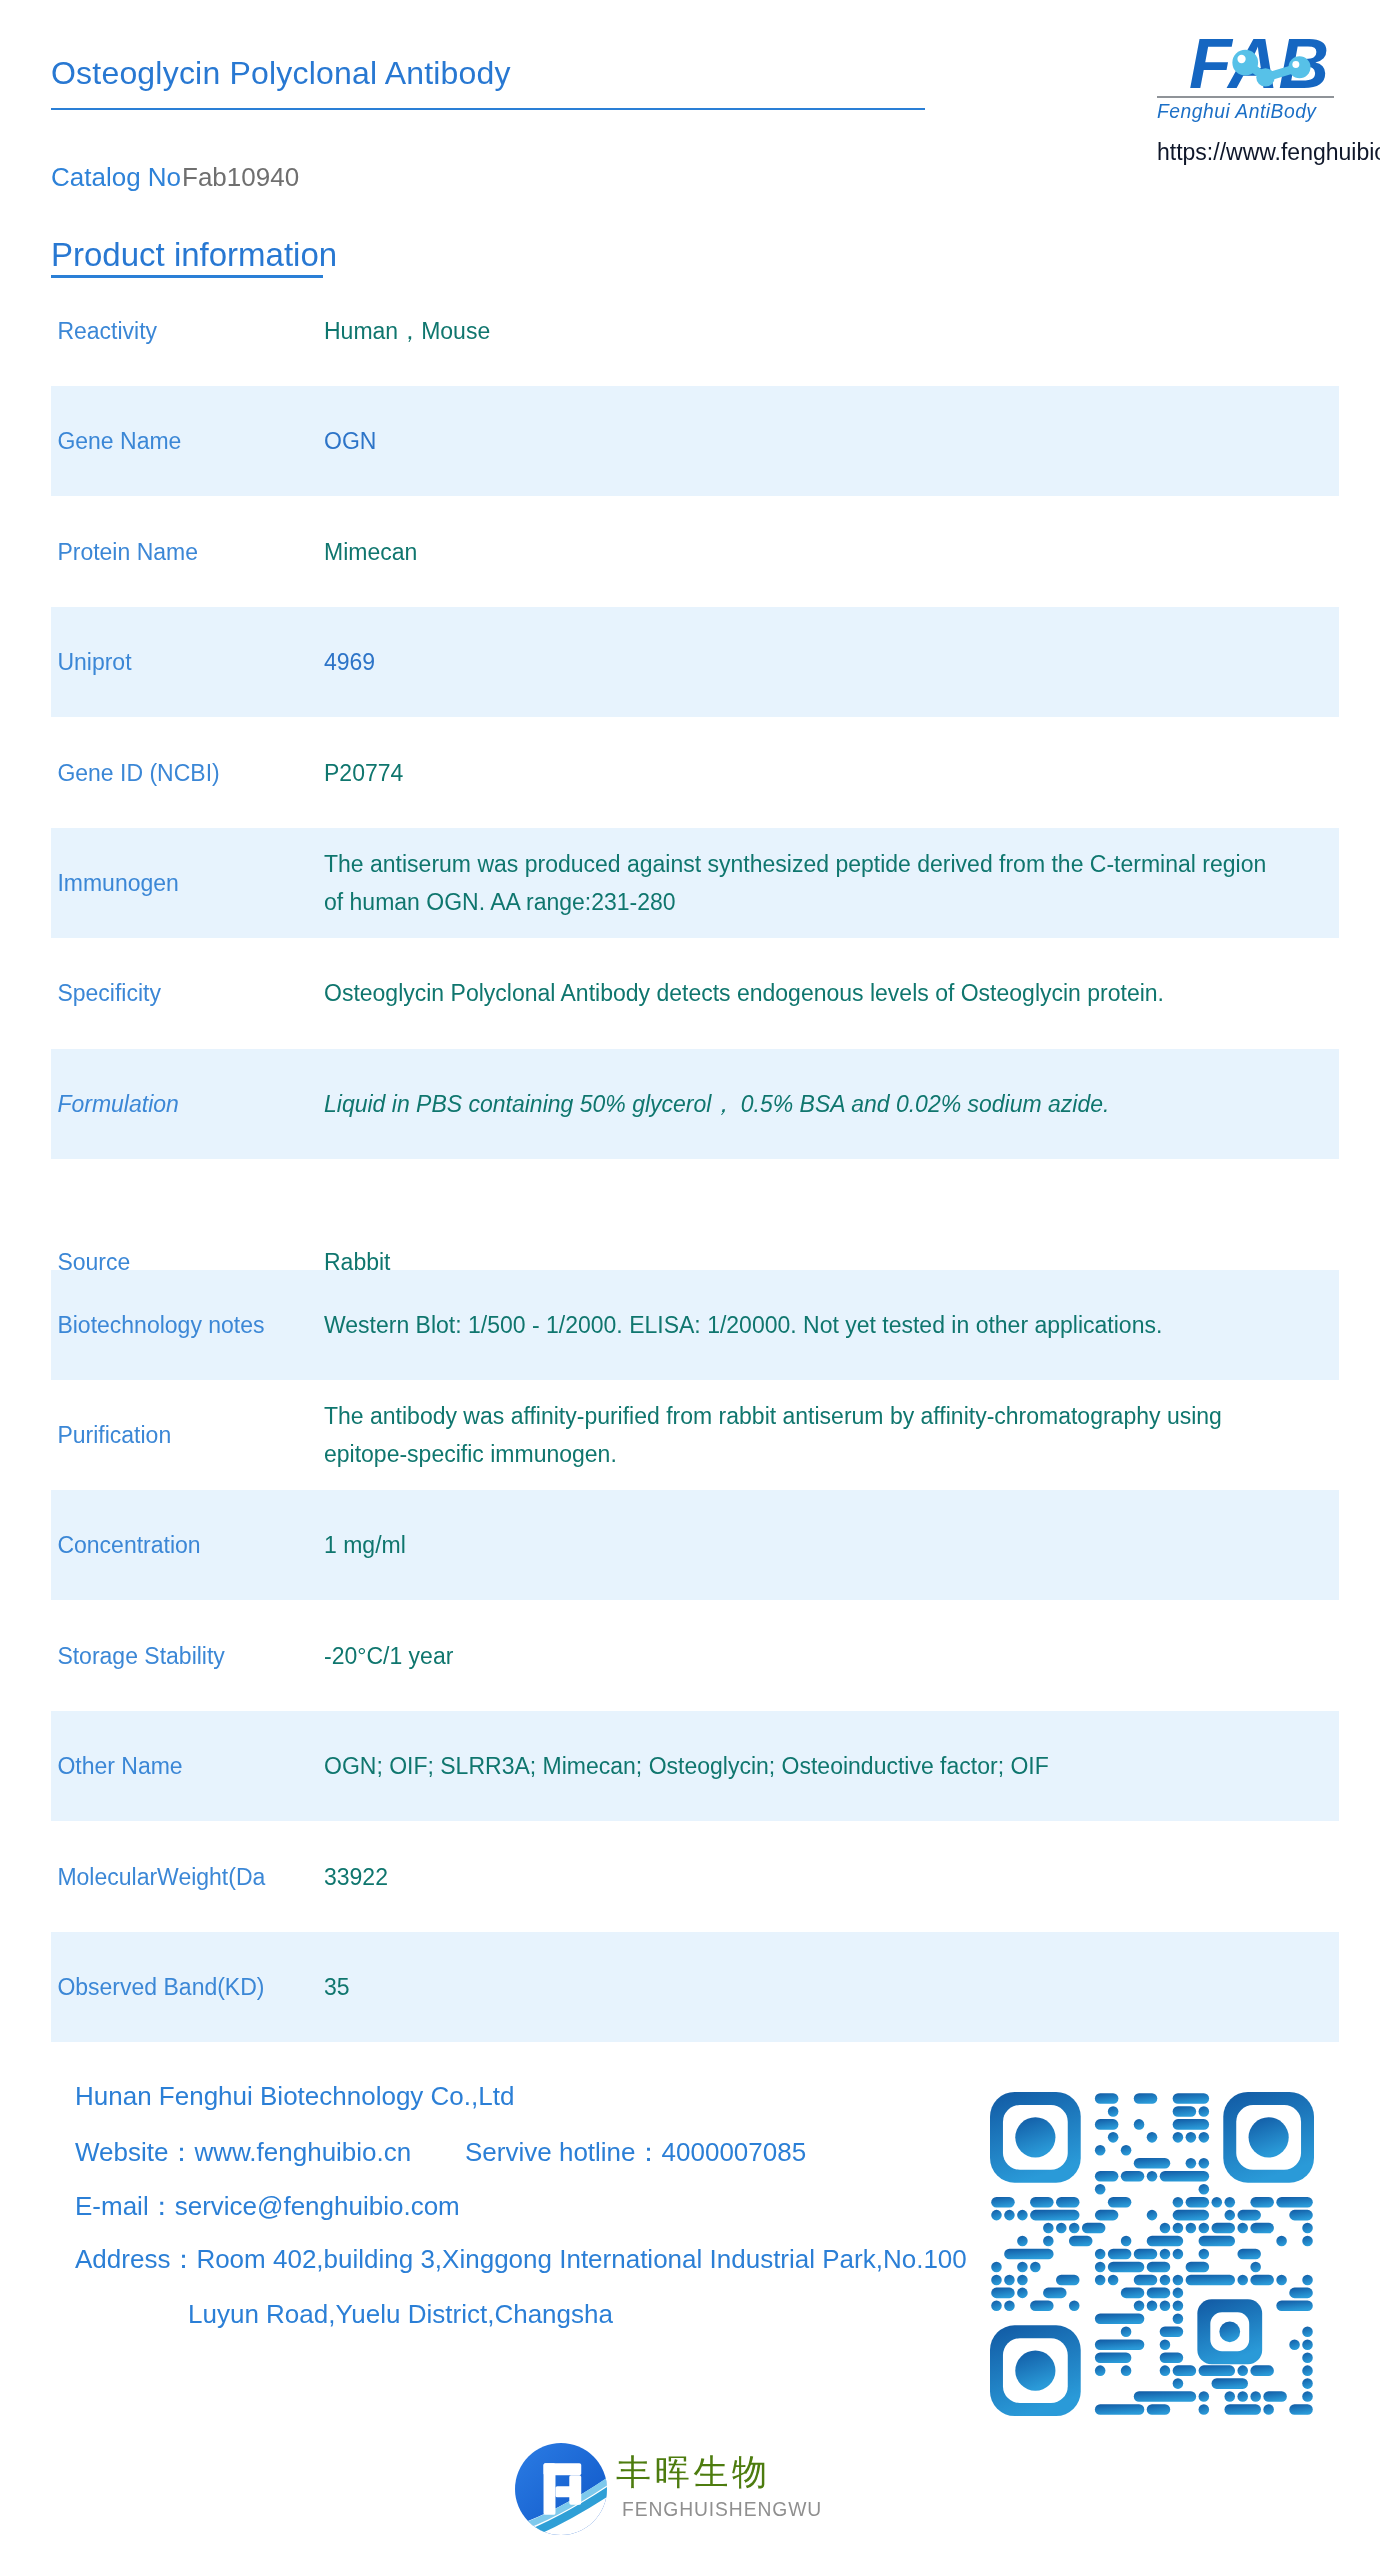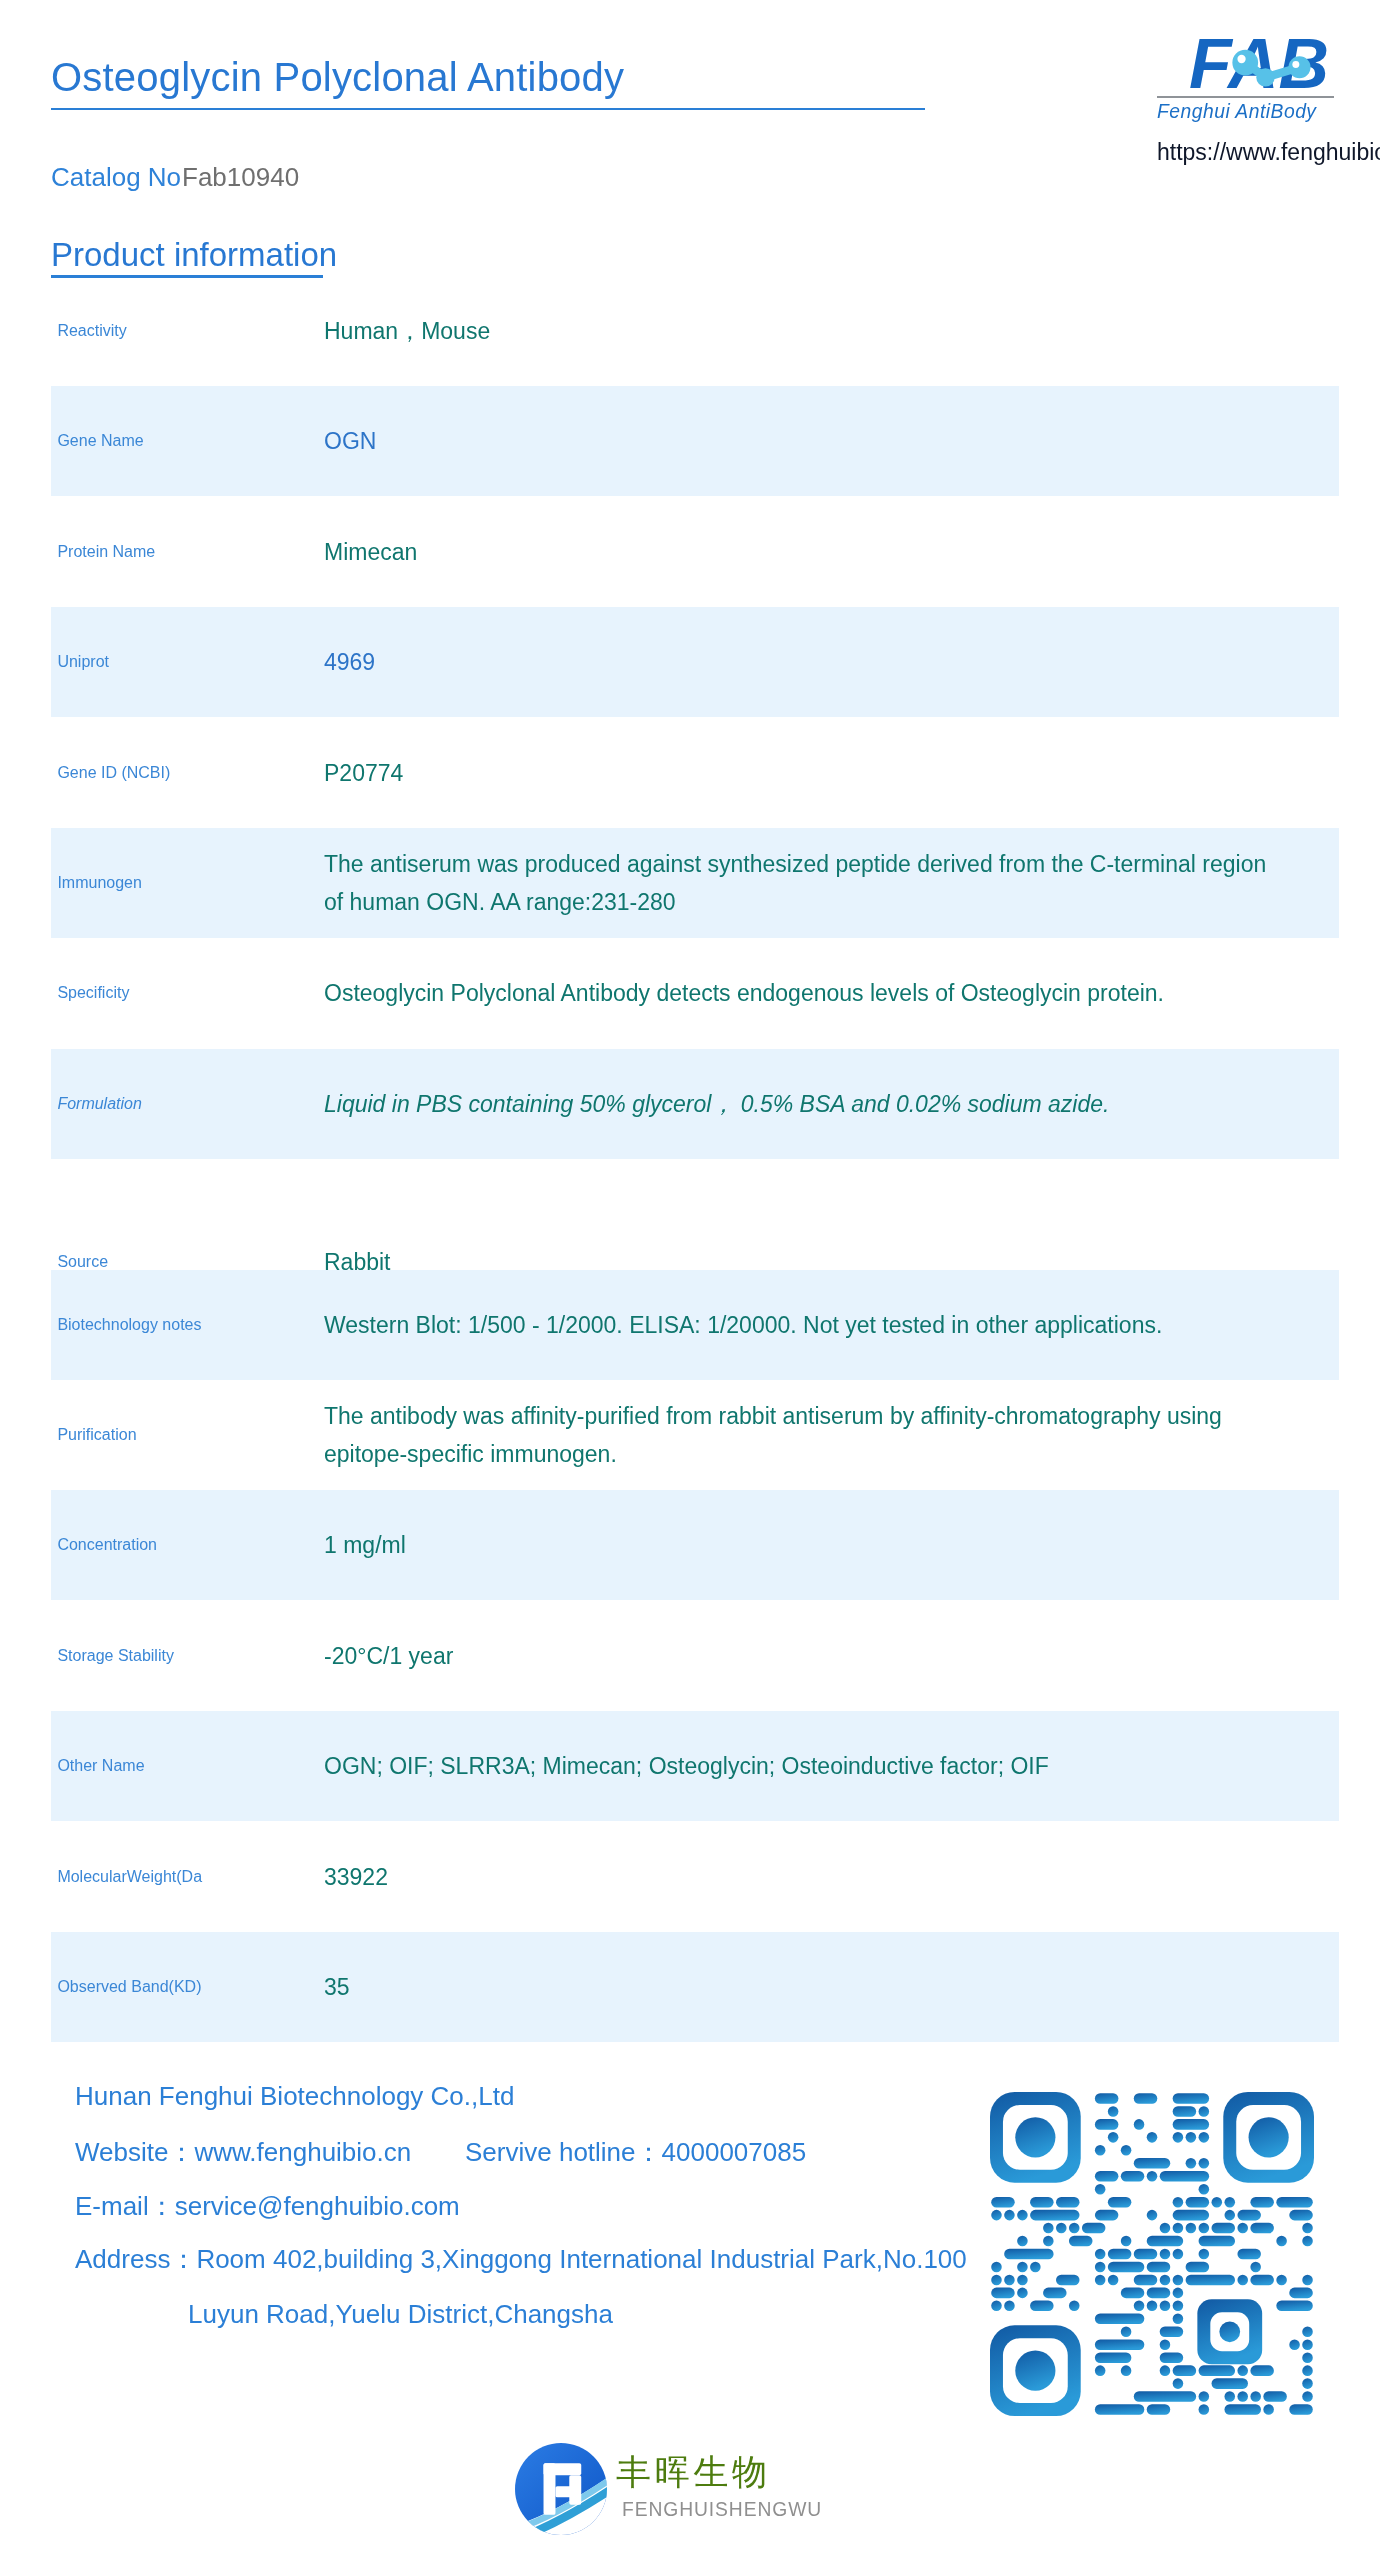--- a/index.html
+++ b/index.html
@@ -1,39 +1,39 @@
 <!DOCTYPE html>
 <html style="font-size:14.7px"><head>
 <meta charset="utf-8">
 <style>
   html,body{margin:0;padding:0;background:#ffffff;}
   .page{
     position:relative;width:1380px;height:2576px;background:#ffffff;overflow:hidden;
     font-family:"Liberation Sans","DejaVu Sans",sans-serif;
   }
   
-  .title{position:absolute;left:51px;top:55px;font-size:40px;color:#2878d2;letter-spacing:0.2px;}
+  .title{position:absolute;left:51px;top:55px;font-size:32px;color:#2878d2;letter-spacing:0.2px;}
   .title-rule{position:absolute;left:51px;top:108px;width:874px;height:1.8px;background:#2a7fd6;}
   .catalog-label{position:absolute;left:51px;top:162px;font-size:26px;color:#2e82d8;}
   .catalog-value{position:absolute;left:182px;top:162px;font-size:26px;color:#6f6f6f;}
   .section-title{position:absolute;left:51px;top:236px;font-size:33px;color:#2878d2;}
   .section-rule{position:absolute;left:51px;top:275px;width:272px;height:2.8px;background:#2a7fd6;}
 
   
   .fab-svg{position:absolute;left:1156px;top:22px;width:184px;height:74px;}
   .fab-divider{position:absolute;left:1157px;top:96px;width:177px;height:1.8px;background:#8f9398;}
   .fab-sub{position:absolute;left:1157px;top:101px;width:180px;font-size:19.3px;font-weight:normal;
            font-style:italic;color:#1b6fc6;letter-spacing:0.5px;}
   .fab-url{position:absolute;left:1157px;top:139px;font-size:23px;color:#0f172a;text-decoration:none;}
 
   
   .row{position:absolute;left:51px;width:1288px;height:110px;}
   .row.shaded{background:#e7f3fd;}
   .row-label{position:absolute;left:6.4px;top:50%;transform:translateY(-50%);
-             font-size:16px;color:#3b87d6;width:262px;}
+             font-size:23px;color:#3b87d6;width:262px;}
   .row-value{position:absolute;left:273px;top:50%;transform:translateY(-50%);
              font-size:23px;color:#0f766e;width:994px;line-height:38px;white-space:pre-line;}
   .row-value.link{color:#2d74c8;}
 
   
   .f-line{position:absolute;font-size:26px;color:#2b7fd6;}
   .f-company{left:75px;top:2081px;}
   .f-website{left:75px;top:2135px;}
   .f-hotline{left:465px;top:2135px;}
   .f-email{left:75px;top:2189px;}

